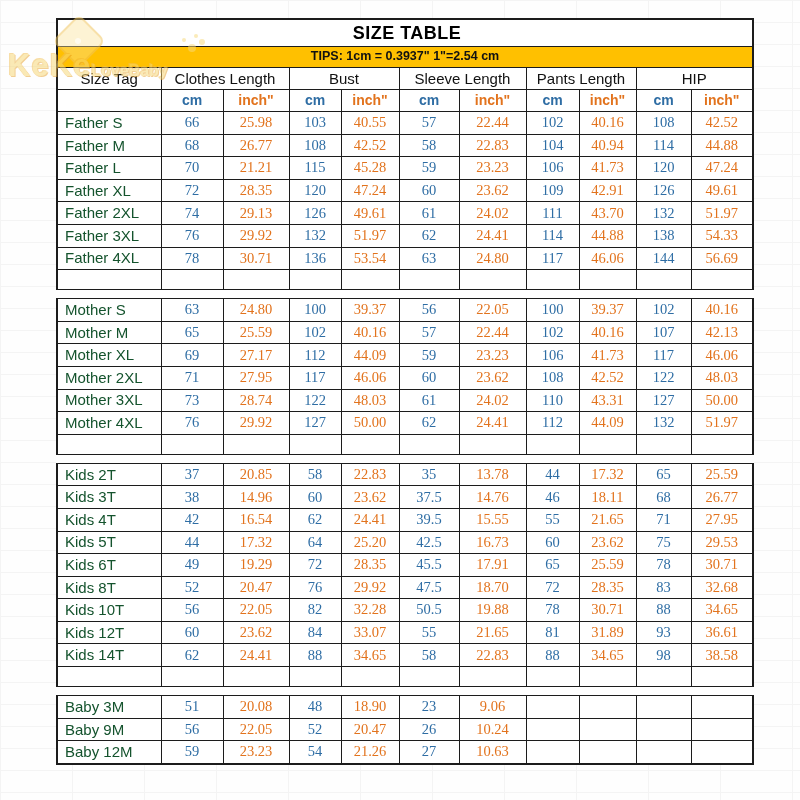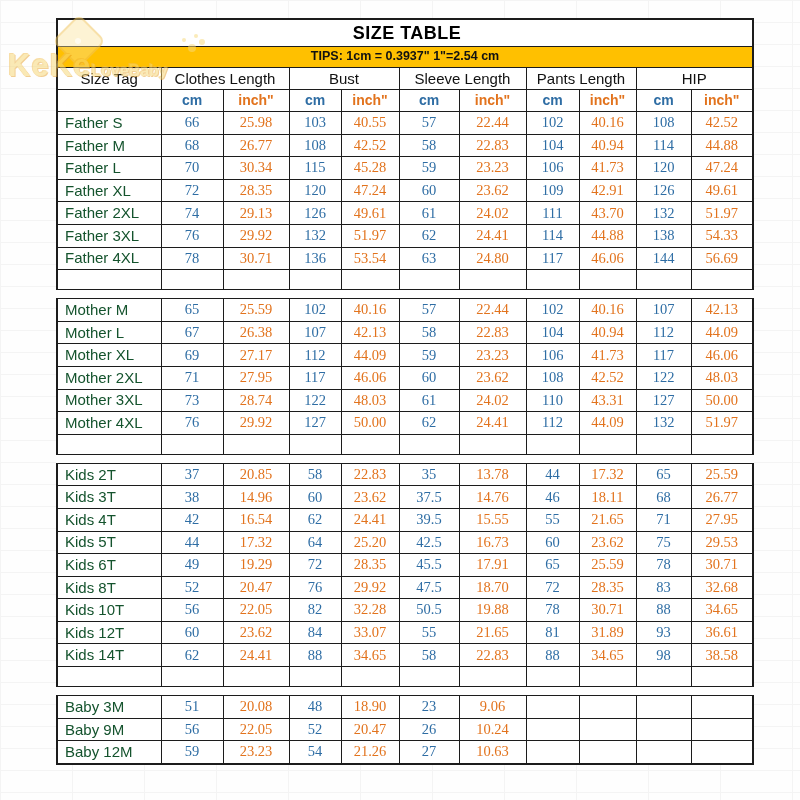--- a/index.html
+++ b/index.html
@@ -161,21 +161,21 @@
           <td class="num cm">58</td>
           <td class="num inch">22.83</td>
           <td class="num cm">104</td>
           <td class="num inch">40.94</td>
           <td class="num cm">114</td>
           <td class="num inch">44.88</td>
         </tr>
         <tr class="data-row">
           <td class="tag">Father L</td>
           <td class="num cm">70</td>
-          <td class="num inch">30.34</td>
+          <td class="num inch">21.21</td>
           <td class="num cm">115</td>
           <td class="num inch">45.28</td>
           <td class="num cm">59</td>
           <td class="num inch">23.23</td>
           <td class="num cm">106</td>
           <td class="num inch">41.73</td>
           <td class="num cm">120</td>
           <td class="num inch">47.24</td>
         </tr>
         <tr class="data-row">
@@ -240,46 +240,46 @@
           <td></td>
           <td></td>
           <td></td>
           <td></td>
           <td></td>
         </tr>
         <tr class="gap-row">
           <td colspan="11"></td>
         </tr>
         <tr class="data-row">
+          <td class="tag">Mother S</td>
+          <td class="num cm">63</td>
+          <td class="num inch">24.80</td>
+          <td class="num cm">100</td>
+          <td class="num inch">39.37</td>
+          <td class="num cm">56</td>
+          <td class="num inch">22.05</td>
+          <td class="num cm">100</td>
+          <td class="num inch">39.37</td>
+          <td class="num cm">102</td>
+          <td class="num inch">40.16</td>
+        </tr>
+        <tr class="data-row">
           <td class="tag">Mother M</td>
           <td class="num cm">65</td>
           <td class="num inch">25.59</td>
           <td class="num cm">102</td>
           <td class="num inch">40.16</td>
           <td class="num cm">57</td>
           <td class="num inch">22.44</td>
           <td class="num cm">102</td>
           <td class="num inch">40.16</td>
           <td class="num cm">107</td>
           <td class="num inch">42.13</td>
         </tr>
         <tr class="data-row">
-          <td class="tag">Mother L</td>
-          <td class="num cm">67</td>
-          <td class="num inch">26.38</td>
-          <td class="num cm">107</td>
-          <td class="num inch">42.13</td>
-          <td class="num cm">58</td>
-          <td class="num inch">22.83</td>
-          <td class="num cm">104</td>
-          <td class="num inch">40.94</td>
-          <td class="num cm">112</td>
-          <td class="num inch">44.09</td>
-        </tr>
-        <tr class="data-row">
           <td class="tag">Mother XL</td>
           <td class="num cm">69</td>
           <td class="num inch">27.17</td>
           <td class="num cm">112</td>
           <td class="num inch">44.09</td>
           <td class="num cm">59</td>
           <td class="num inch">23.23</td>
           <td class="num cm">106</td>
           <td class="num inch">41.73</td>
           <td class="num cm">117</td>

